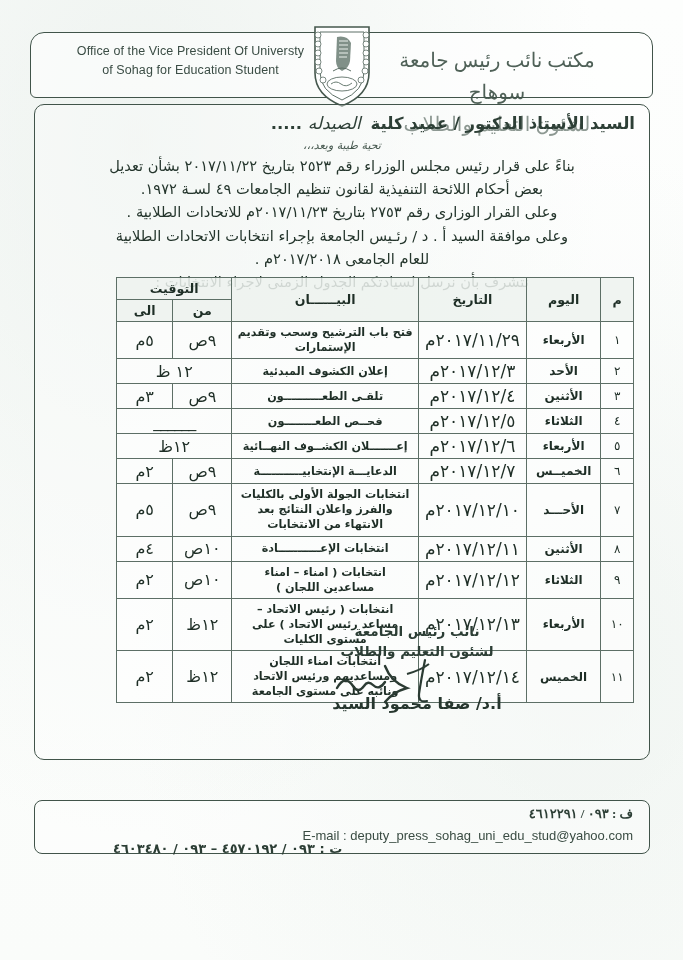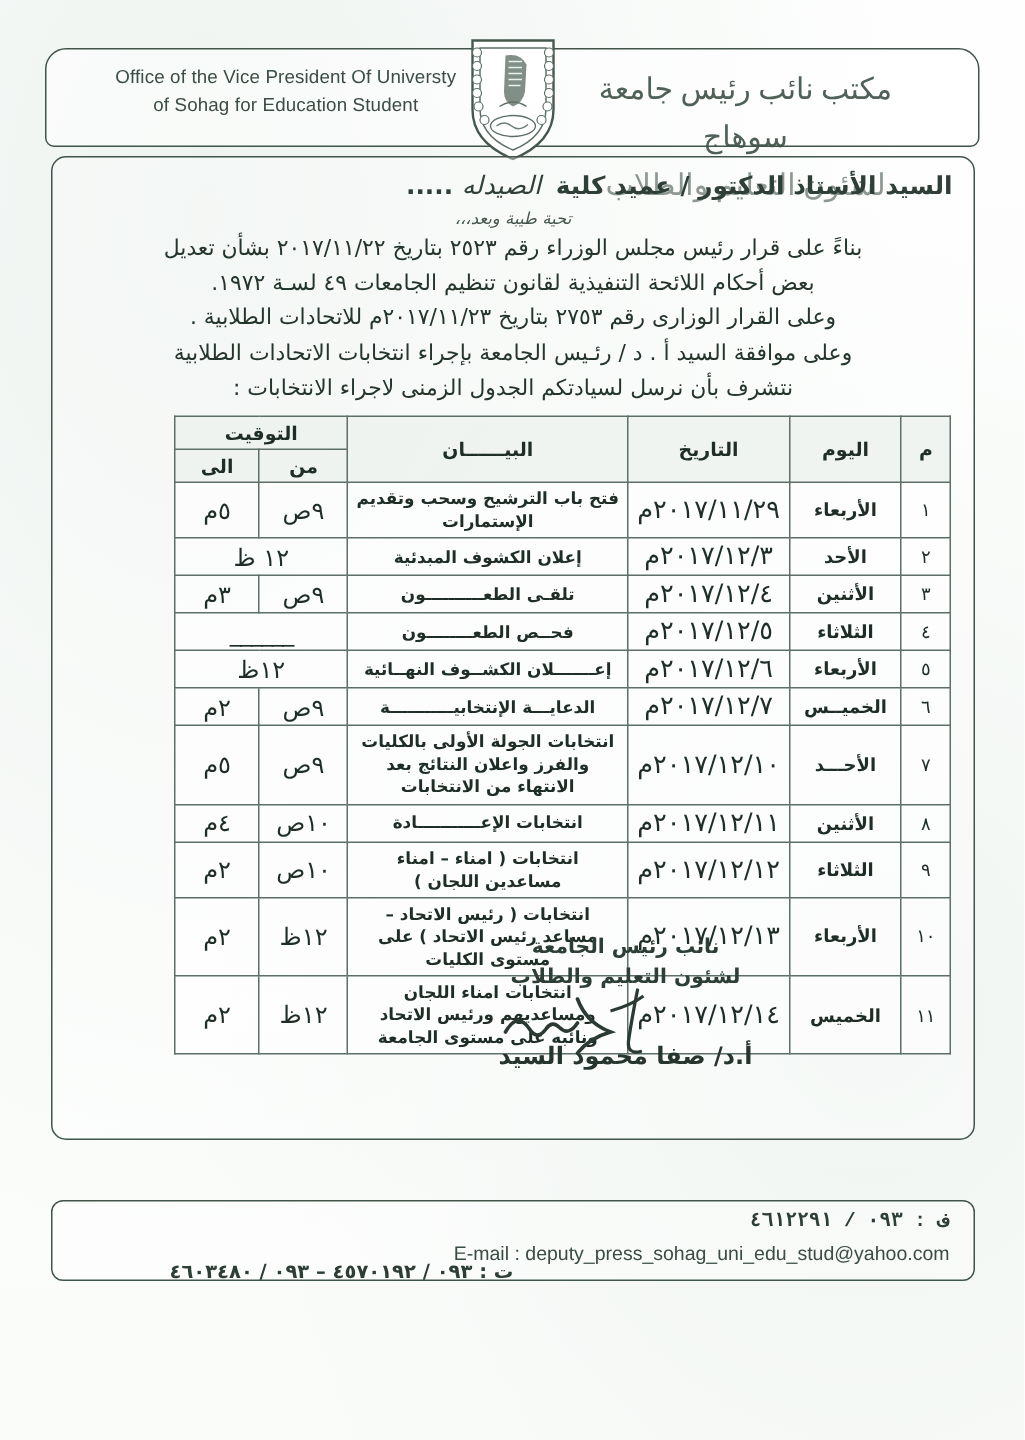--- a/index.html
+++ b/index.html
@@ -211,21 +211,21 @@
     border-radius: 8px;
     box-sizing: border-box;
     background: rgba(255,255,255,0.4);
   }
   .fax {
     position: absolute;
     right: 16px;
     top: 5px;
     font-size: 13px;
     font-weight: bold;
-    font-family: Liberation Mono, monospace;
+    font-family: Liberation Serif, serif;
     color: #2c3e35;
     direction: rtl;
   }
   .tel {
     position: absolute;
     left: 78px;
     top: 5px;
     font-size: 13px;
     font-weight: bold;
     font-family: "DejaVu Sans", sans-serif;
@@ -290,20 +290,21 @@
       <span>.....</span>
     </div>
 
     <div class="salute">تحية طيبة وبعد،،،</div>
 
     <div class="para">
       <p class="p1">بناءً على قرار رئيس مجلس الوزراء رقم ٢٥٢٣ بتاريخ ٢٠١٧/١١/٢٢ بشأن تعديل</p>
       <p>بعض أحكام اللائحة التنفيذية لقانون تنظيم الجامعات ٤٩ لسـة ١٩٧٢.</p>
       <p>وعلى القرار الوزارى رقم ٢٧٥٣ بتاريخ ٢٠١٧/١١/٢٣م للاتحادات الطلابية .</p>
       <p>وعلى موافقة السيد أ . د / رئـيس الجامعة بإجراء انتخابات الاتحادات الطلابية</p>
+      <p>للعام الجامعى ٢٠١٧/٢٠١٨م .</p>
       <p class="p-last">نتشرف بأن نرسل لسيادتكم الجدول الزمنى لاجراء الانتخابات :</p>
     </div>
 
     <table class="sched">
       <thead>
         <tr>
           <th class="col-m" rowspan="2">م</th>
           <th class="col-day" rowspan="2">اليوم</th>
           <th class="col-date" rowspan="2">التاريخ</th>
           <th class="col-desc" rowspan="2">البيــــــان</th>

